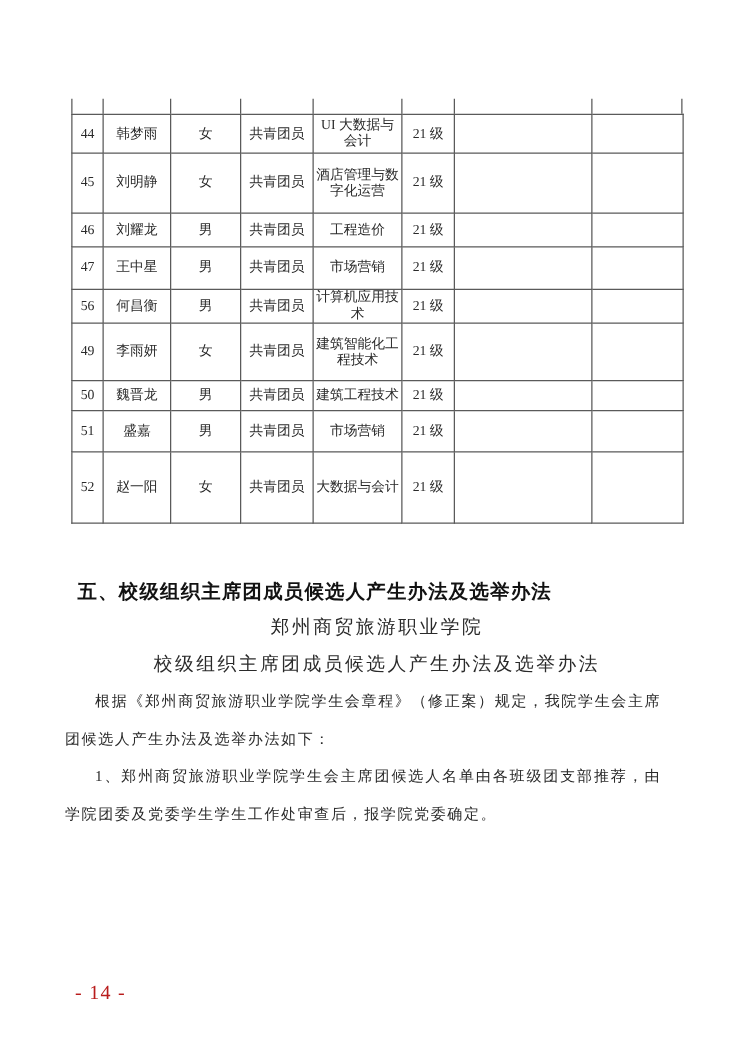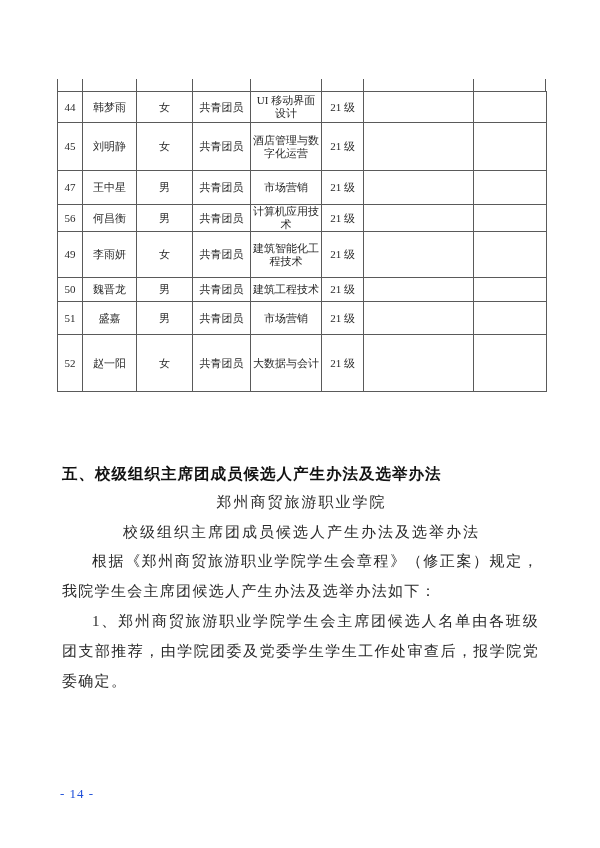--- a/index.html
+++ b/index.html
@@ -39,30 +39,30 @@
   }
 
   .center-line {
     position:absolute; left:57px; width:489px; text-align:center;
     font-size:15px; letter-spacing:2px; color:#2a2a2a; line-height:20px;
   }
   .center-line.org { top:492px; }
   .center-line.subtitle { top:522px; }
 
   .body-para {
-    position:absolute; left:62px; width:477px; margin:0;
-    font-size:15px; line-height:30px; letter-spacing:1.3px;
+    position:absolute; left:52px; width:477px; margin:0;
+    font-size:12px; line-height:30px; letter-spacing:1.3px;
     text-indent:2em; text-align:justify; color:#2a2a2a;
   }
   .body-para.p1 { top:546px; }
   .body-para.p2 { top:606px; }
 
   .page-number {
     position:absolute; left:60px; top:786px;
-    font-size:13px; letter-spacing:1px; color:#1d4ed8;
+    font-size:16px; letter-spacing:1px; color:#b91c1c;
   }
 </style>
 </head>
 <body>
 
 <div class="page">
 
   <div class="stub">
     <div class="vline" style="left:0"></div>
     <div class="vline" style="left:25px"></div>
@@ -85,31 +85,41 @@
         <col style="width:42px">
         <col style="width:110px">
         <col style="width:73px">
     </colgroup>
     <tbody>
       <tr style="height:31px">
         <td>44</td>
         <td>韩梦雨</td>
         <td>女</td>
         <td>共青团员</td>
-        <td>UI 移动界面设计</td>
+        <td>UI 大数据与会计</td>
         <td>21 级</td>
         <td></td>
         <td></td>
       </tr>
       <tr style="height:48px">
         <td>45</td>
         <td>刘明静</td>
         <td>女</td>
         <td>共青团员</td>
         <td>酒店管理与数字化运营</td>
+        <td>21 级</td>
+        <td></td>
+        <td></td>
+      </tr>
+      <tr style="height:27px">
+        <td>46</td>
+        <td>刘耀龙</td>
+        <td>男</td>
+        <td>共青团员</td>
+        <td>工程造价</td>
         <td>21 级</td>
         <td></td>
         <td></td>
       </tr>
       <tr style="height:34px">
         <td>47</td>
         <td>王中星</td>
         <td>男</td>
         <td>共青团员</td>
         <td>市场营销</td>

